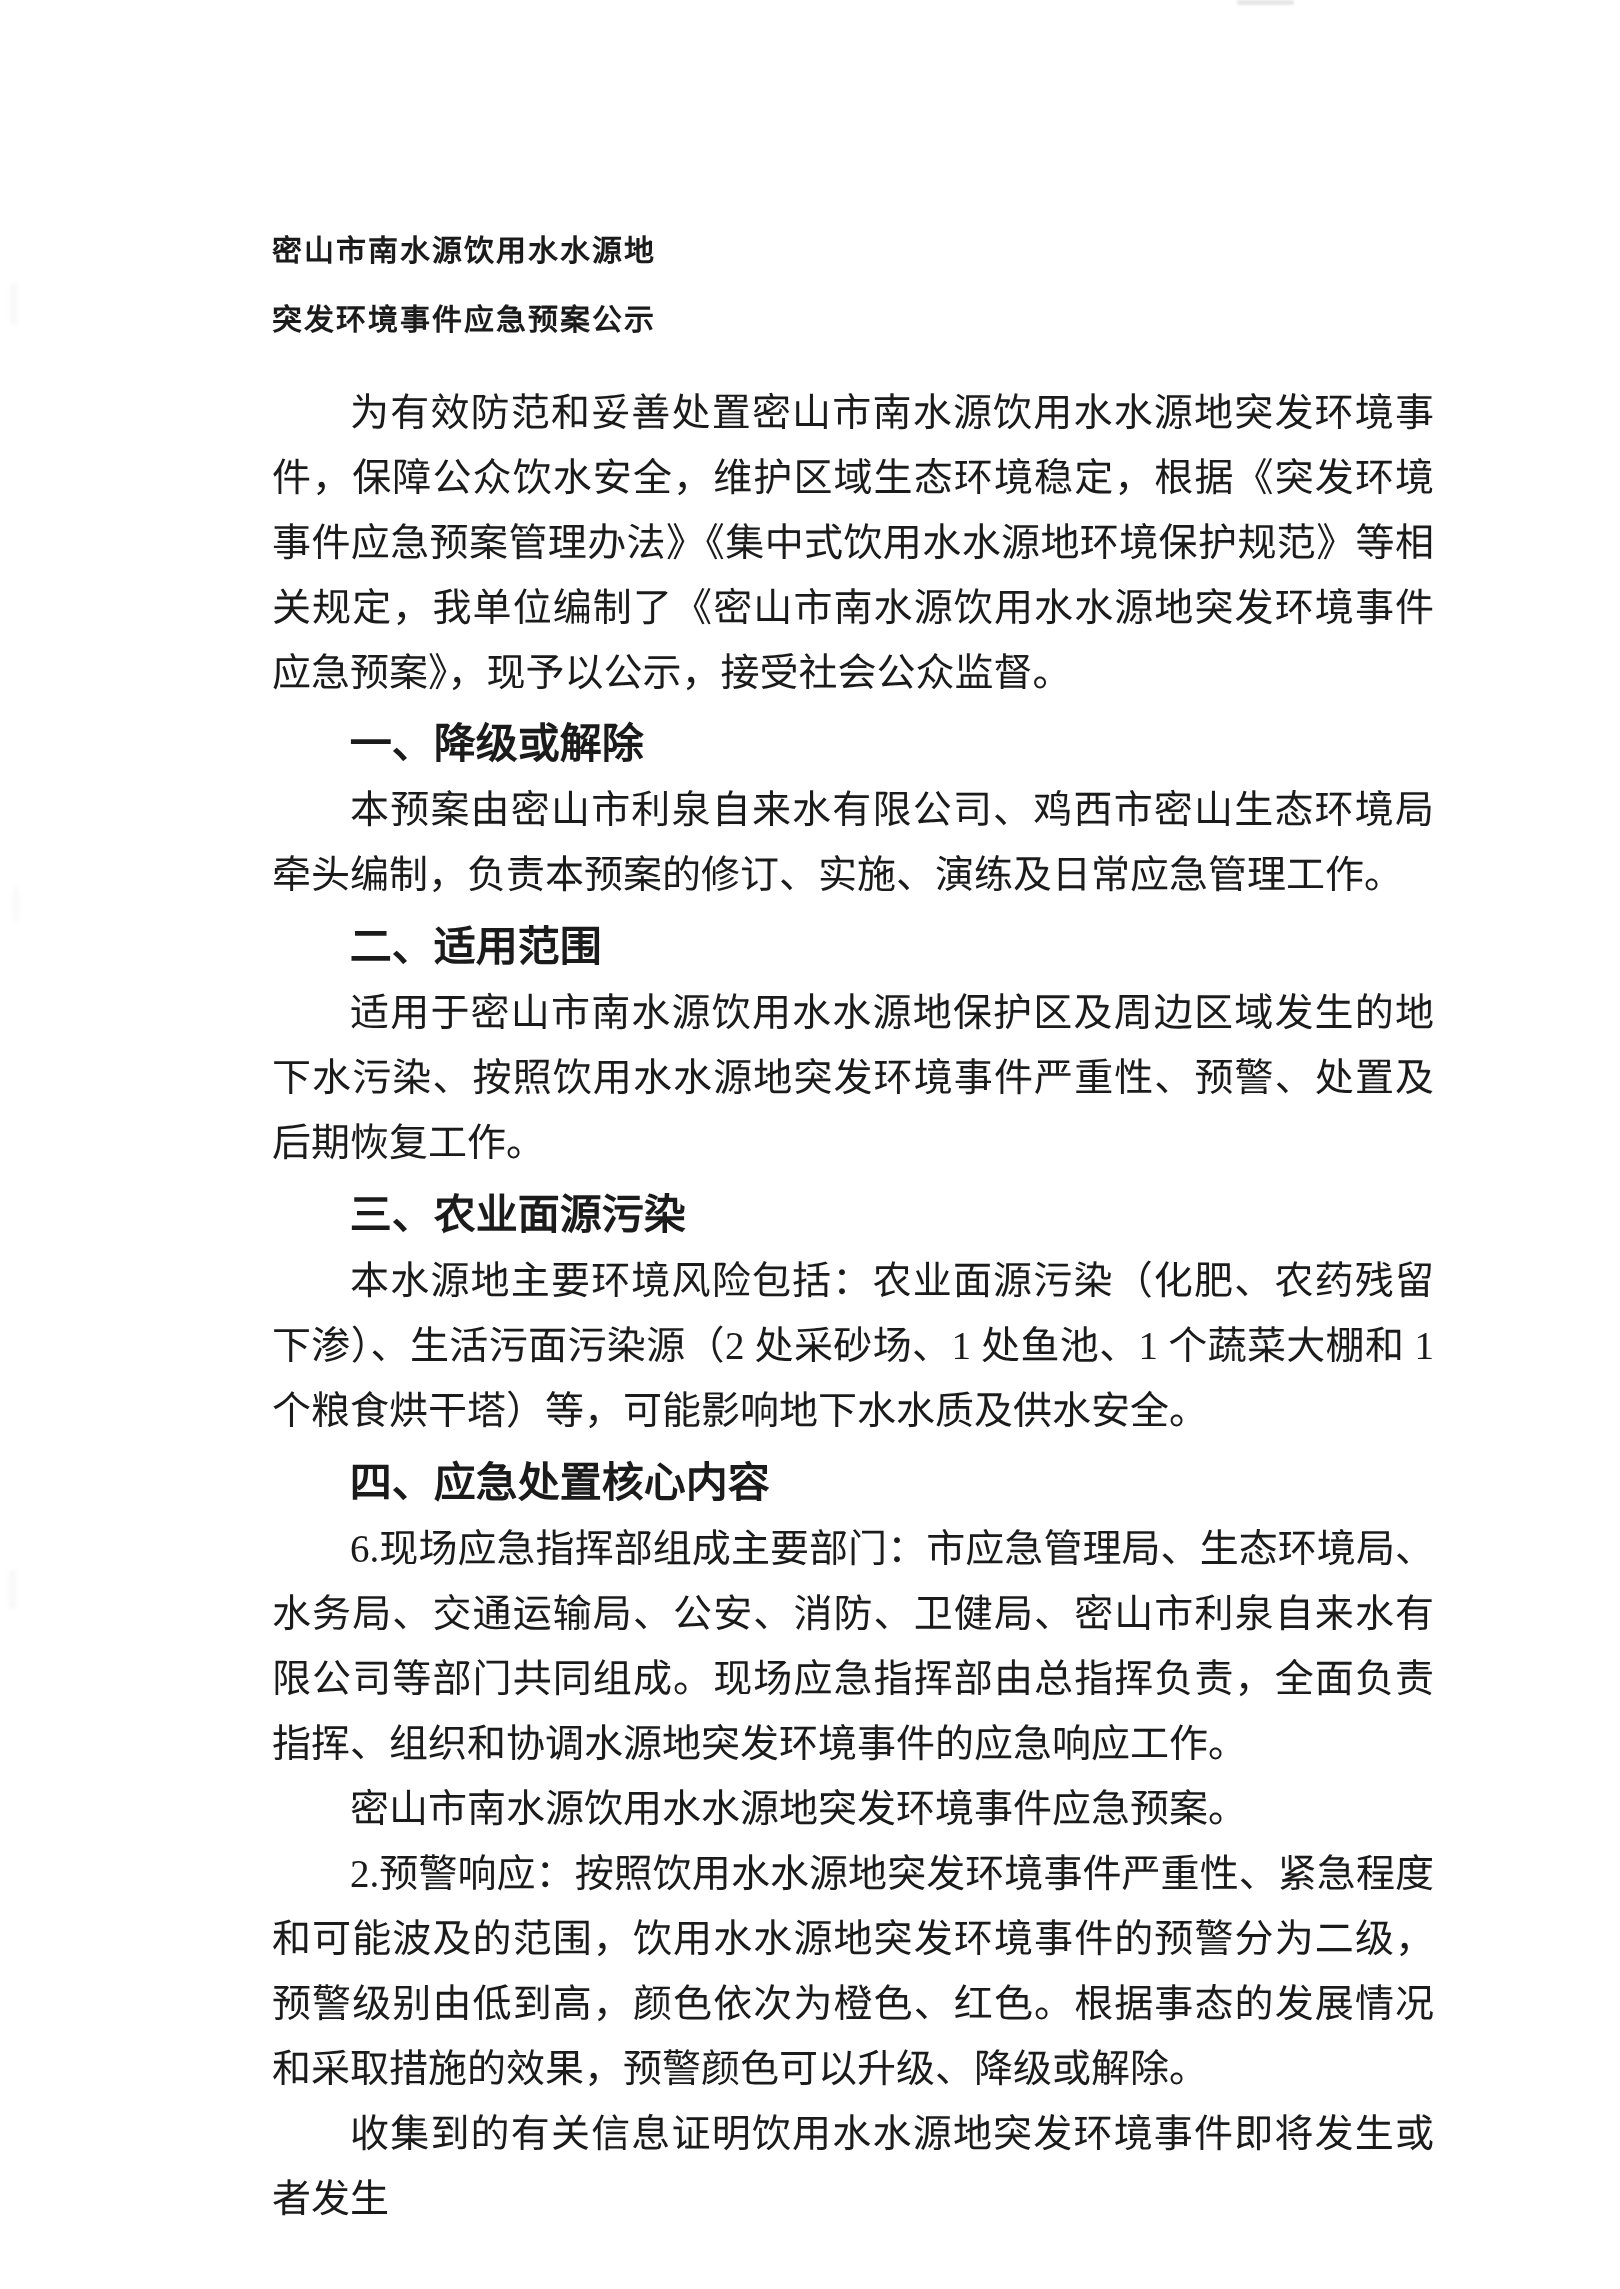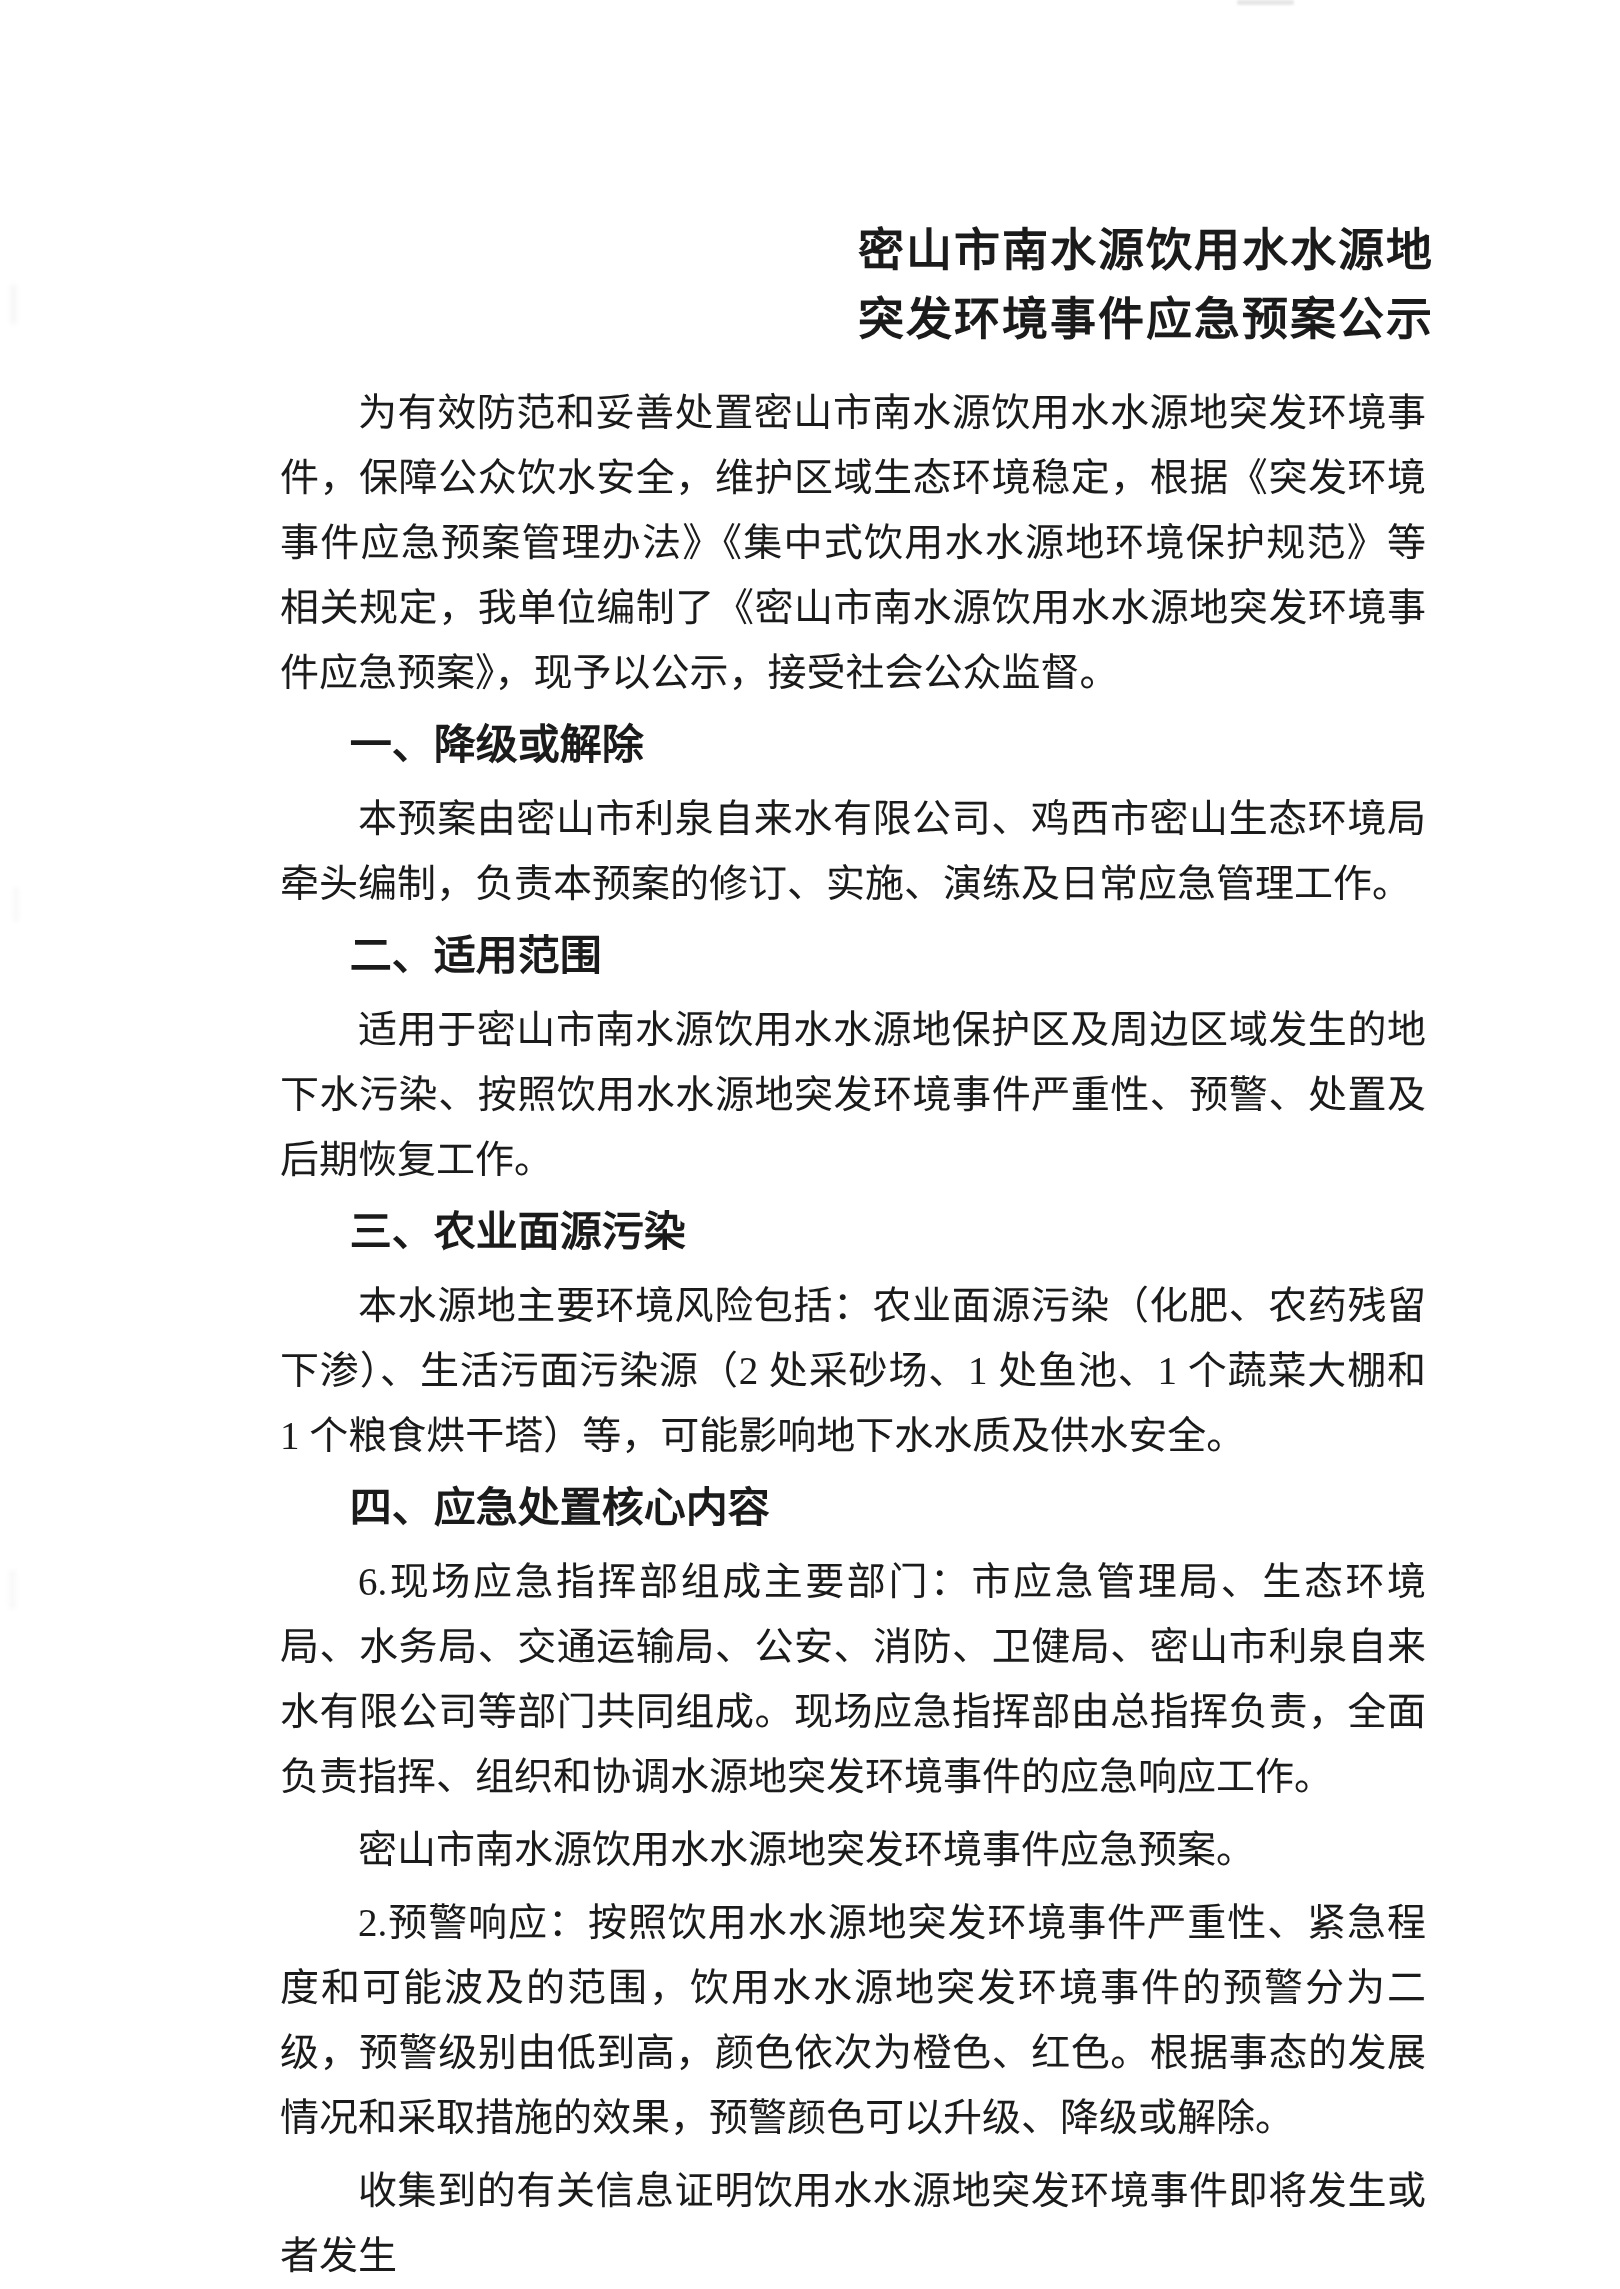--- a/index.html
+++ b/index.html
@@ -16,35 +16,35 @@
     font-family: "Liberation Serif", "DejaVu Serif", serif;
     color: #1b1b1b;
   }
   .content {
     position: absolute;
     left: 272px;
     top: 216px;
     width: 1162px;
   }
   .doc-title {
-    text-align: right;
-    font-size: 46px;
+    text-align: left;
+    font-size: 30px;
     font-weight: bold;
     line-height: 69px;
     letter-spacing: 2px;
     margin: 0;
   }
   .body-block {
     font-size: 39px;
     line-height: 65px;
     text-align: justify;
     margin: 0;
   }
   p.para {
-    margin: 8px;
+    margin: 0;
     text-indent: 2em;
     font-family: Liberation Serif, serif;
   }
   p.para.first-para {
     margin-top: 25.5px;
   }
   h2.sec-heading {
     margin: 7.8px 0 0 0;
     font-size: 42px;
     font-weight: bold;

